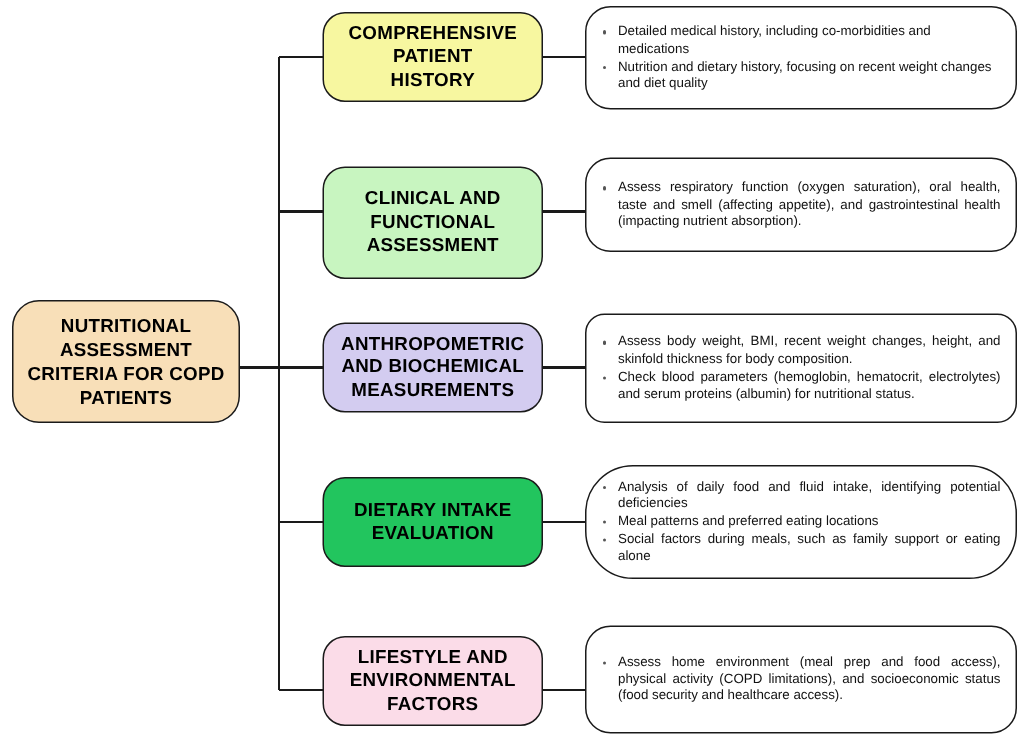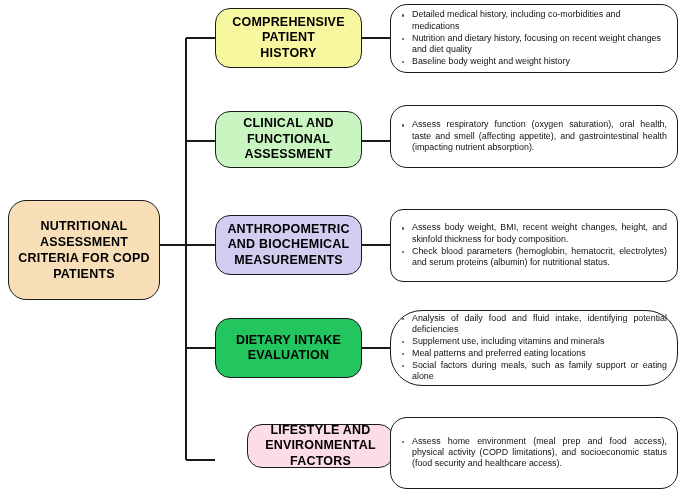--- a/index.html
+++ b/index.html
@@ -43,21 +43,21 @@
     line-height: 15.5px;
     letter-spacing: 0.2px;
     color: #000000;
     padding: 0 6px;
     white-space: pre-line;
   }
   #root-node {
     left: 8px;
     top: 200px;
     width: 152px;
-    height: 100px;
+    height: 82px;
     border-radius: 18px;
   }
   #root-node .node-label {
     font-size: 12.5px;
     line-height: 16px;
   }
   .branch-node {
     left: 215px;
     width: 147px;
     border-radius: 15px;
@@ -139,25 +139,24 @@
 
   <div class="node branch-node" id="branch-node-1" style="top: 8px; height: 60px; background: rgb(247, 247, 160);">
     <div class="node-label">COMPREHENSIVE
 PATIENT
 HISTORY</div>
   </div>
   <div class="detail-box" id="detail-box-1" style="top:4px; height:69px;">
     <ul class="bullets">
       <li><span>Detailed medical history, including co-morbidities and medications</span></li>
       <li><span>Nutrition and dietary history, focusing on recent weight changes and diet quality</span></li>
-      <li><span>Baseline body weight and weight history</span></li>
-    </ul>
-  </div>
-
-  <div class="node branch-node" id="branch-node-2" style="top: 111px; height: 57px; background: rgb(200, 245, 192);">
+    </ul>
+  </div>
+
+  <div class="node branch-node" id="branch-node-2" style="top: 111px; height: 75px; background: rgb(200, 245, 192);">
     <div class="node-label">CLINICAL AND
 FUNCTIONAL
 ASSESSMENT</div>
   </div>
   <div class="detail-box" id="detail-box-2" style="top:105px; height:63px;">
     <ul class="bullets justify">
       <li><span>Assess respiratory function (oxygen saturation), oral health, taste and smell (affecting appetite), and gastrointestinal health (impacting nutrient absorption).</span></li>
     </ul>
   </div>
 
@@ -173,27 +172,26 @@
     </ul>
   </div>
 
   <div class="node branch-node" id="branch-node-4" style="top: 318px; height: 60px; background: #22c55e;">
     <div class="node-label">DIETARY INTAKE
 EVALUATION</div>
   </div>
   <div class="detail-box" id="detail-box-4" style="top:310px; height:76px;border-radius:32px;">
     <ul class="bullets justify">
       <li><span>Analysis of daily food and fluid intake, identifying potential deficiencies</span></li>
-      <li><span>Supplement use, including vitamins and minerals</span></li>
       <li><span>Meal patterns and preferred eating locations</span></li>
       <li><span>Social factors during meals, such as family support or eating alone</span></li>
     </ul>
   </div>
 
-  <div class="node branch-node" id="branch-node-5" style="top: 424px; height: 44px; background: rgb(251, 220, 232); margin-left: 32px;">
+  <div class="node branch-node" id="branch-node-5" style="top: 424px; height: 60px; background: rgb(251, 220, 232);">
     <div class="node-label">LIFESTYLE AND
 ENVIRONMENTAL
 FACTORS</div>
   </div>
   <div class="detail-box" id="detail-box-5" style="top:417px; height:72px;">
     <ul class="bullets justify">
       <li><span>Assess home environment (meal prep and food access), physical activity (COPD limitations), and socioeconomic status (food security and healthcare access).</span></li>
     </ul>
   </div>
 

